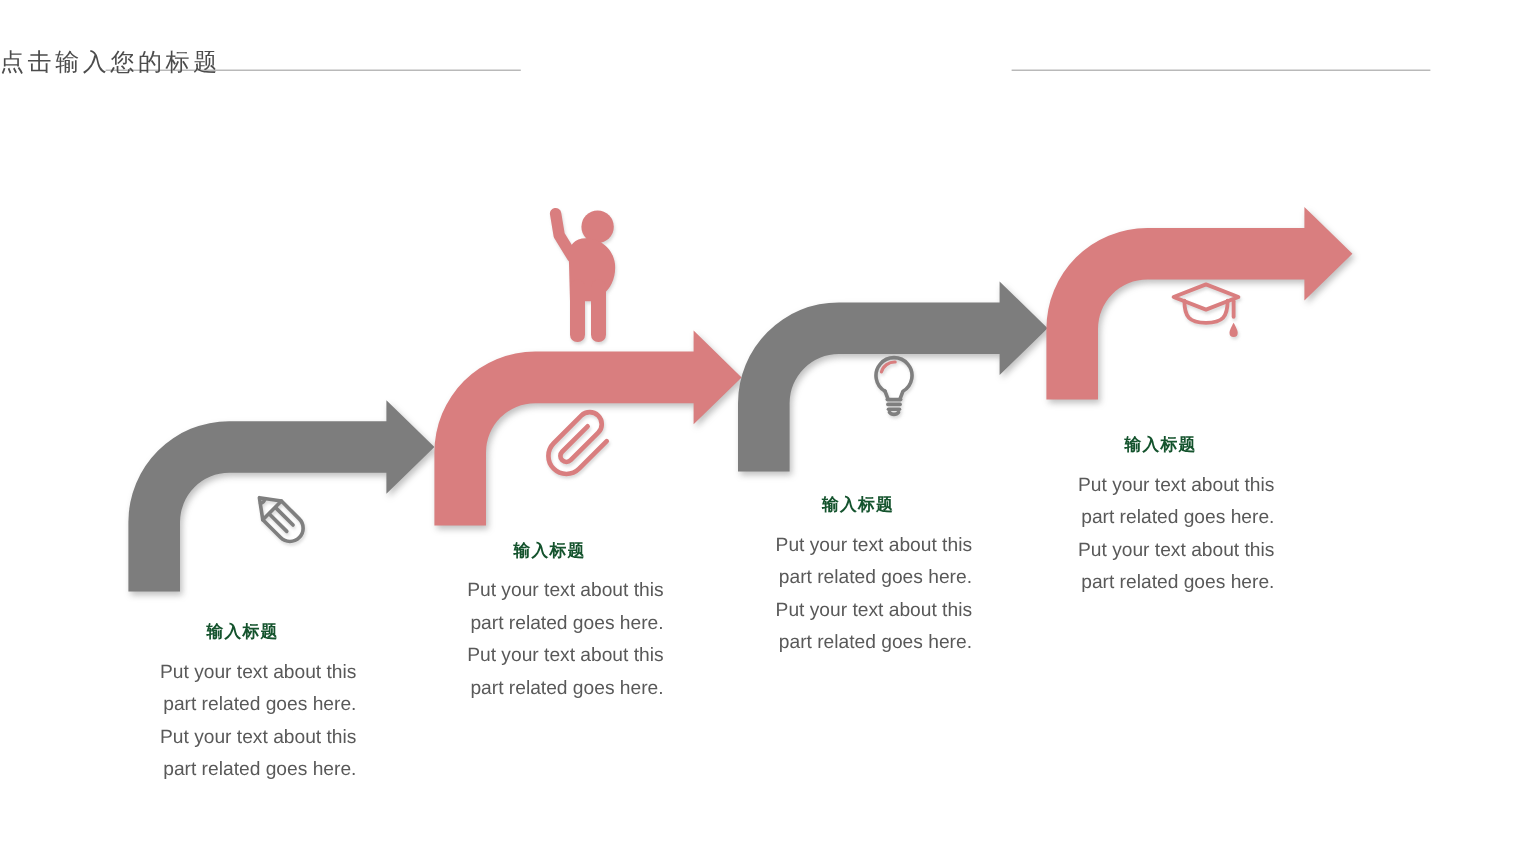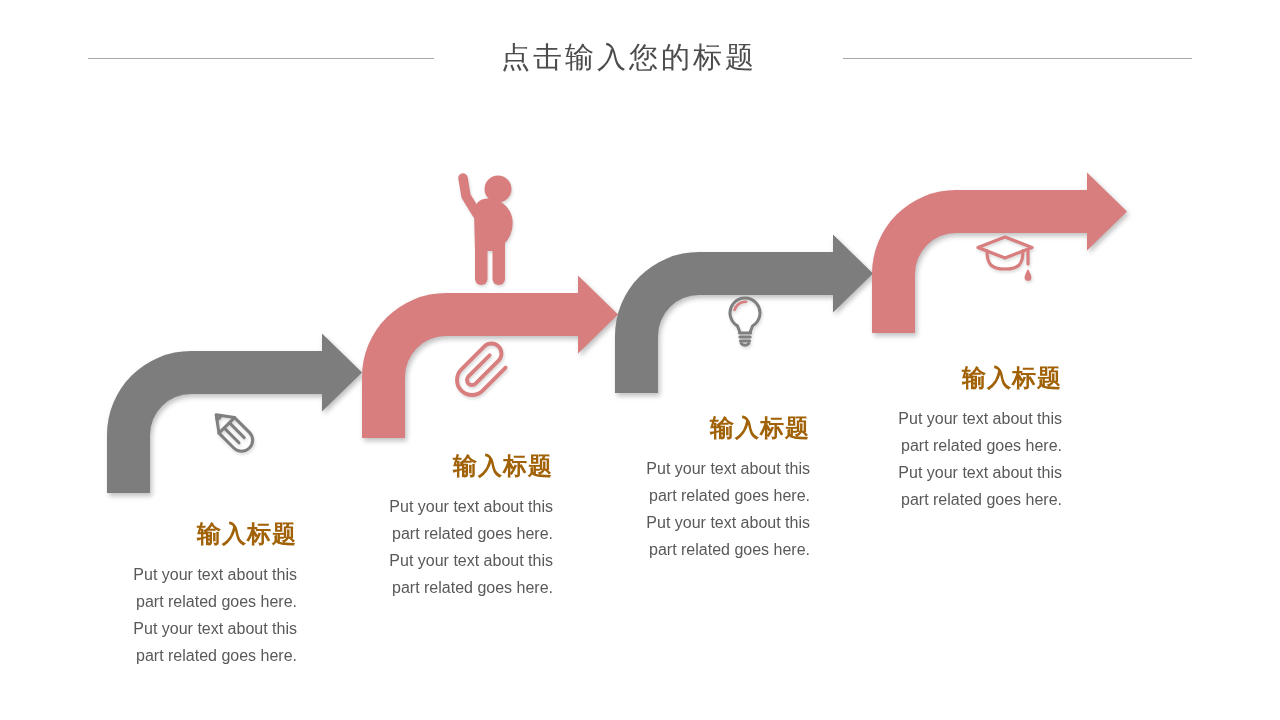--- a/index.html
+++ b/index.html
@@ -7,36 +7,36 @@
     width:1280px;height:720px;position:relative;overflow:hidden;
     background:#ffffff;
     font-family:"Liberation Sans","DejaVu Sans",sans-serif;
   }
   
   .divider{position:absolute;height:1px;background:#a9a9a9;top:58px;}
   .divider.left{left:88px;width:346px;}
   .divider.right{left:843px;width:349px;}
   .slide-title{
     position:absolute;top:38px;left:0;width:1258px;
-    text-align:center;margin:0;
+    margin:0;
     font-family:"DejaVu Serif","Liberation Serif",serif;
-    font-size:29px;font-weight:400;color:#4c4c4c;letter-spacing:3px;
+    font-size:20px;font-weight:400;color:#4c4c4c;letter-spacing:3px;
   }
   
   svg.arrows{position:absolute;left:0;top:0;}
   svg.arrows path.arrow{filter:drop-shadow(2px 3px 2.5px rgba(90,90,90,.38));}
   
   .icon-svg{position:absolute;overflow:visible;}
   .soft-shadow{filter:drop-shadow(1.5px 2px 1.5px rgba(120,120,120,.28));}
   
   .step{position:absolute;width:190px;}
   .step-heading{
     font-family:"DejaVu Serif","Liberation Serif",serif;
-    font-weight:bold;font-size:24px;color:#a16207;
-    letter-spacing:1px;margin:0 0 11px 0;text-align:right;
+    font-weight:bold;font-size:14px;color:#14532d;
+    letter-spacing:1px;margin:0 0 11px 0;text-align:center;
   }
   .step-body{
     font-size:16px;line-height:27px;color:#595959;
     text-align:right;
   }
   .step-body div{white-space:nowrap;}
   #step-1{left:107px;top:518px;}
   #step-2{left:363px;top:450px;}
   #step-3{left:620px;top:412px;}
   #step-4{left:872px;top:362px;}

